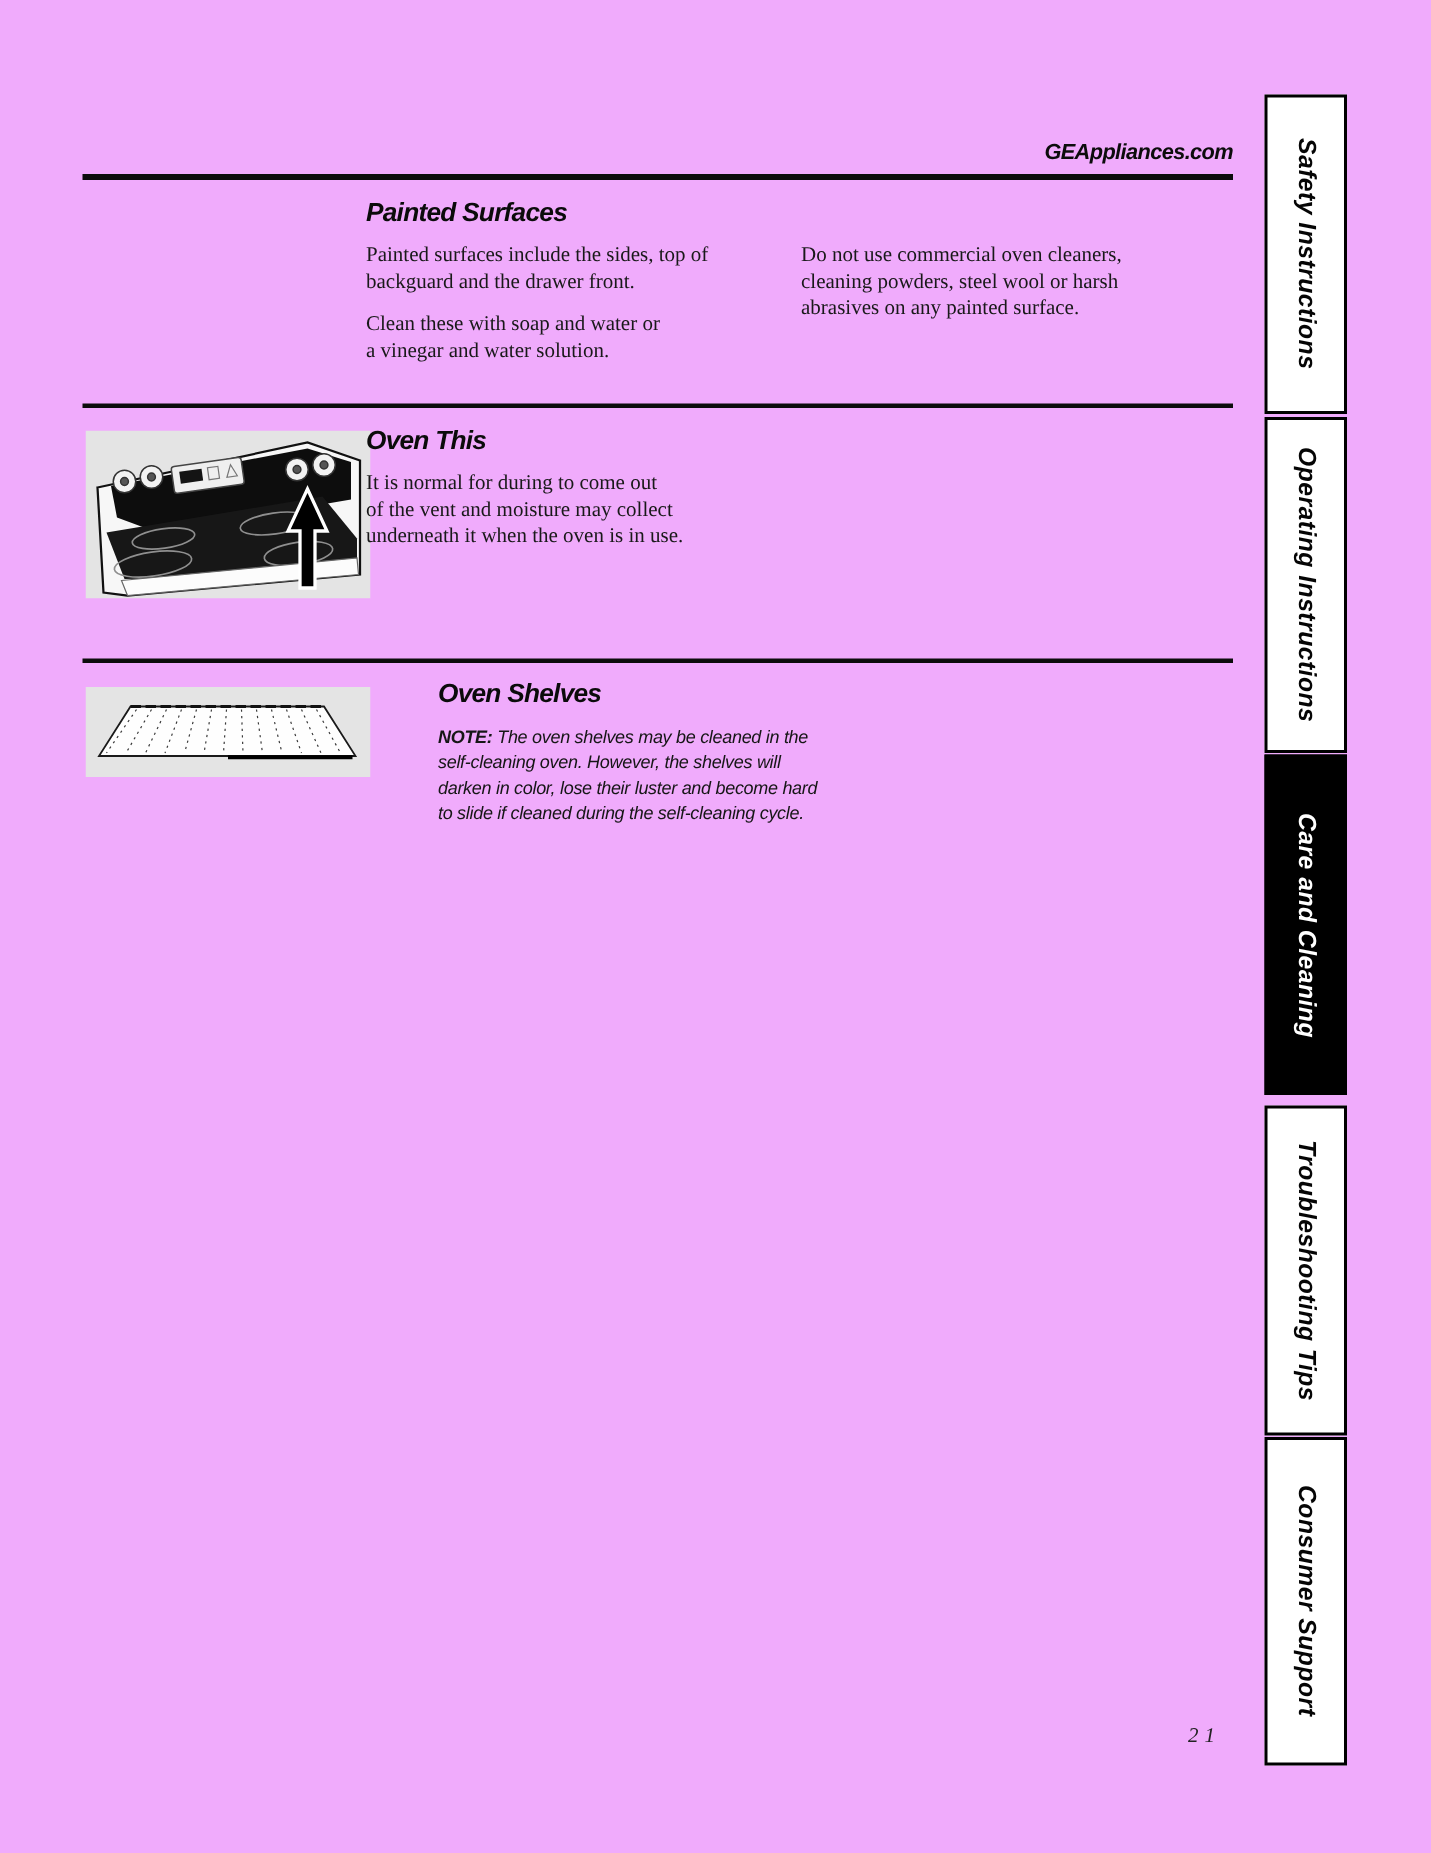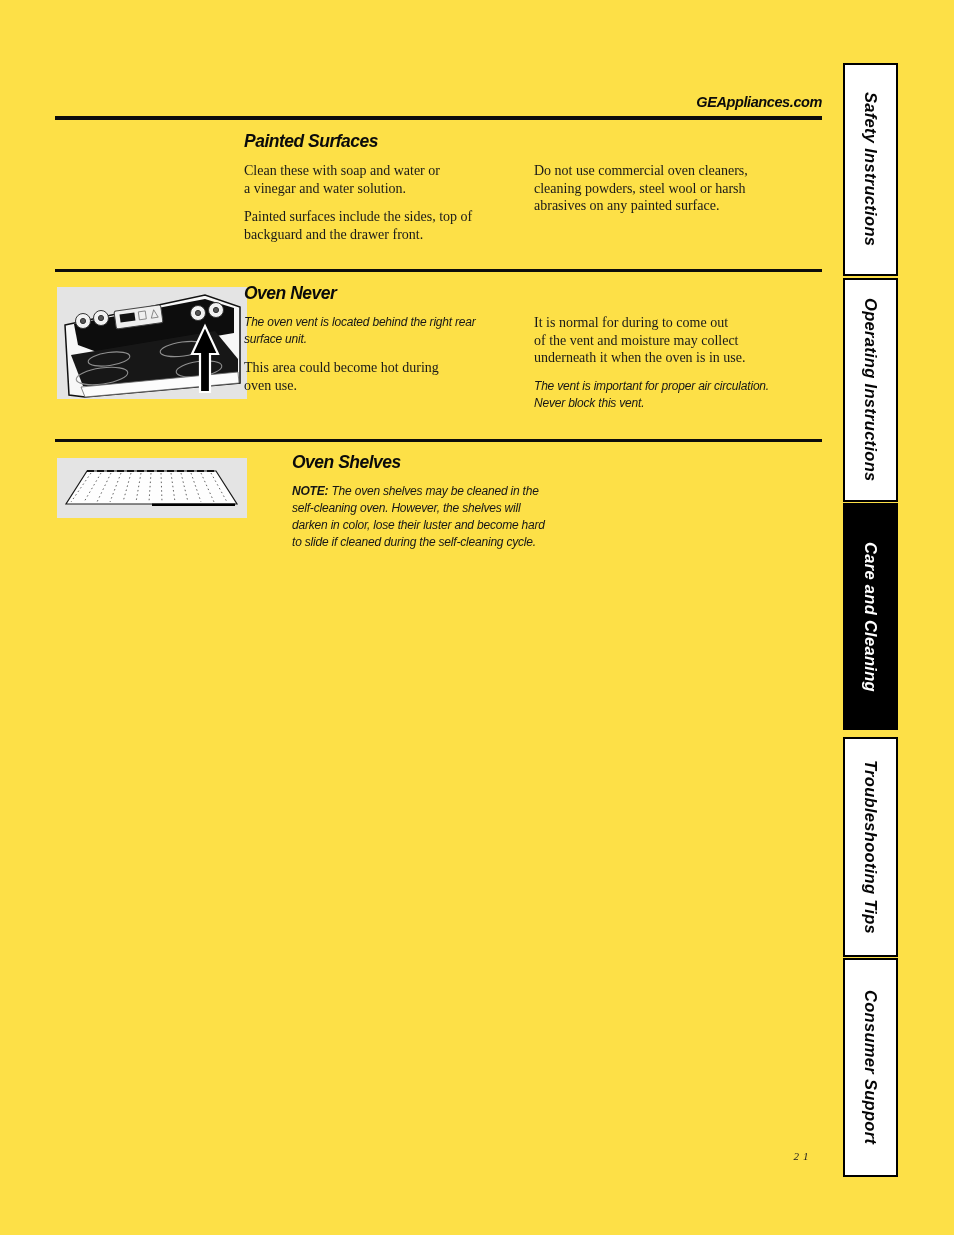--- a/index.html
+++ b/index.html
@@ -1,17 +1,17 @@
 <!DOCTYPE html>
 <html><head>
 <meta charset="utf-8">
 <style>
   html,body{margin:0;padding:0;background:#ffffff;}
   .page{
-    position:relative;width:954px;height:1235px;background:#fde047;overflow:hidden;
+    position:relative;width:954px;height:1235px;background:#f0abfc;overflow:hidden;
     font-family:"Liberation Serif",serif;color:#1a1a1a;text-decoration:underline;
   }
   
   .site{
     position:absolute;left:57px;top:94px;width:765px;text-align:right;
     font-family:"Liberation Sans",sans-serif;font-weight:bold;font-style:italic;
     font-size:14.5px;letter-spacing:-0.4px;color:#0c0c0c;
   }
   .rule{position:absolute;left:55px;width:767px;background:#0c0c0c;}
   .rule-1{top:116px;height:3.5px;}
@@ -39,21 +39,21 @@
 
   
   .fig{position:absolute;left:57px;width:190px;}
   .fig-stove{top:287px;height:112px;}
   .fig-shelf{top:458px;height:60px;}
   .fig svg{display:block;}
 
   
   .pagenum{
     position:absolute;left:778px;top:1150px;width:50px;text-align:center;
-    font-family:"Liberation Serif",serif;font-style:italic;font-size:11px;letter-spacing:4px;color:#222;
+    font-family:"Liberation Serif",serif;font-style:italic;font-size:14px;letter-spacing:4px;color:#222;
   }
 
   
   .sidebar{position:absolute;left:843px;top:0;width:55px;height:1235px;}
   .tab{
     position:absolute;left:0;width:55px;box-sizing:border-box;
     background:#ffffff;border:2px solid #000000;
     display:flex;align-items:center;justify-content:center;
   }
   .tab .tab-label{
@@ -74,24 +74,24 @@
 
 <div class="page">
 
   <div class="site">GEAppliances.com</div>
   <div class="rule rule-1"></div>
 
   <section class="sec" style="top:131px;">
     <h2>Painted Surfaces</h2>
     <div class="cols">
       <div class="col1">
+        <p class="serif">Painted surfaces include the sides, top of
+backguard and the drawer front.</p>
         <p class="serif">Clean these with soap and water or
 a vinegar and water solution.</p>
-        <p class="serif">Painted surfaces include the sides, top of
-backguard and the drawer front.</p>
       </div>
       <div class="col2">
         <p class="serif">Do not use commercial oven cleaners,
 cleaning powders, steel wool or harsh
 abrasives on any painted surface.</p>
       </div>
     </div>
   </section>
 
   <div class="rule rule-2"></div>
@@ -132,34 +132,26 @@
 
       <polygon points="24,100 181,85 182,96 28,110" fill="#fcfcfc" stroke="#666" stroke-width="0.8"></polygon>
 
       <g>
         <path d="M143,105 L143,67 L135,67 L148,39 L161,67 L153,67 L153,105 Z" fill="#000" stroke="#fff" stroke-width="2.2"></path>
       </g>
     </svg>
   </div>
 
   <section class="sec" style="top:283px;">
-    <h2>Oven Never</h2>
+    <h2>Oven This</h2>
     <div class="cols">
-      <div class="col1">
-        <p class="cond-italic">The oven vent is located behind the right rear
-surface unit.</p>
-        <p class="serif">This area could become hot during
-oven use.</p>
-      </div>
       <div class="col2">
         <p class="serif">It is normal for during to come out
 of the vent and moisture may collect
 underneath it when the oven is in use.</p>
-        <p class="cond-italic">The vent is important for proper air circulation.
-Never block this vent.</p>
       </div>
     </div>
   </section>
 
   <div class="rule rule-3"></div>
 
   <div class="fig fig-shelf">
     <svg width="190" height="60" viewBox="0 0 190 60">
       <rect width="190" height="60" fill="#e4e4e4"></rect>
       <polygon points="30,13 159,13 180,46 9,46" fill="#fefefe" stroke="#1a1a1a" stroke-width="1.2"></polygon>

